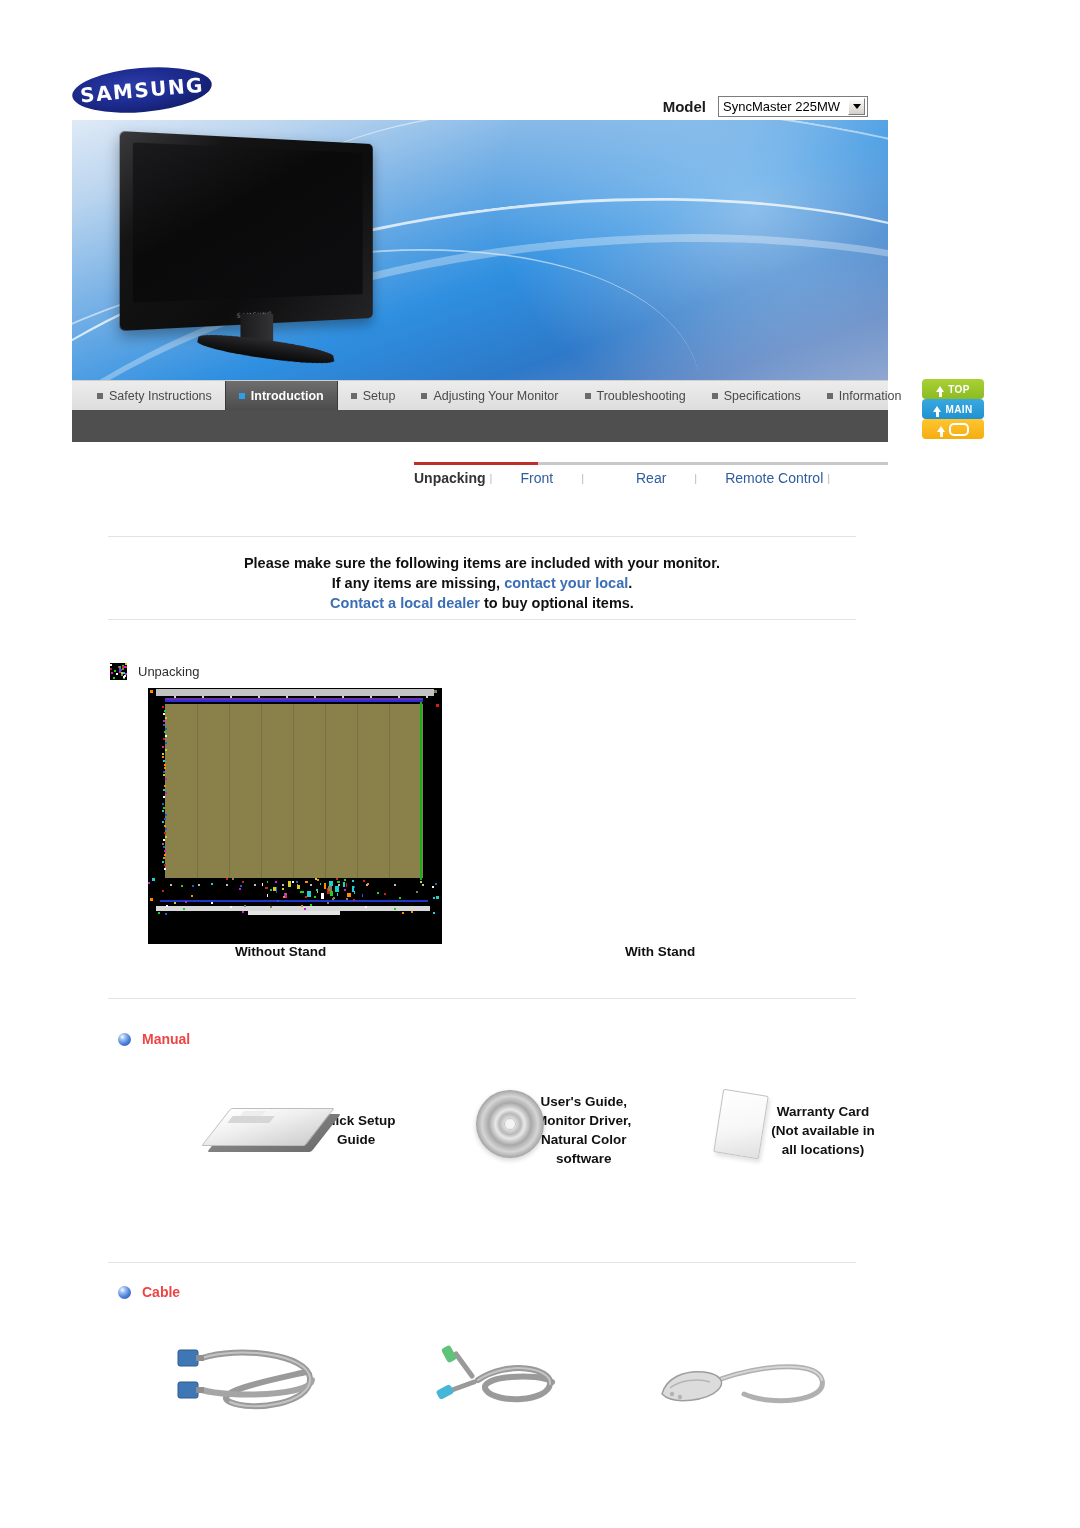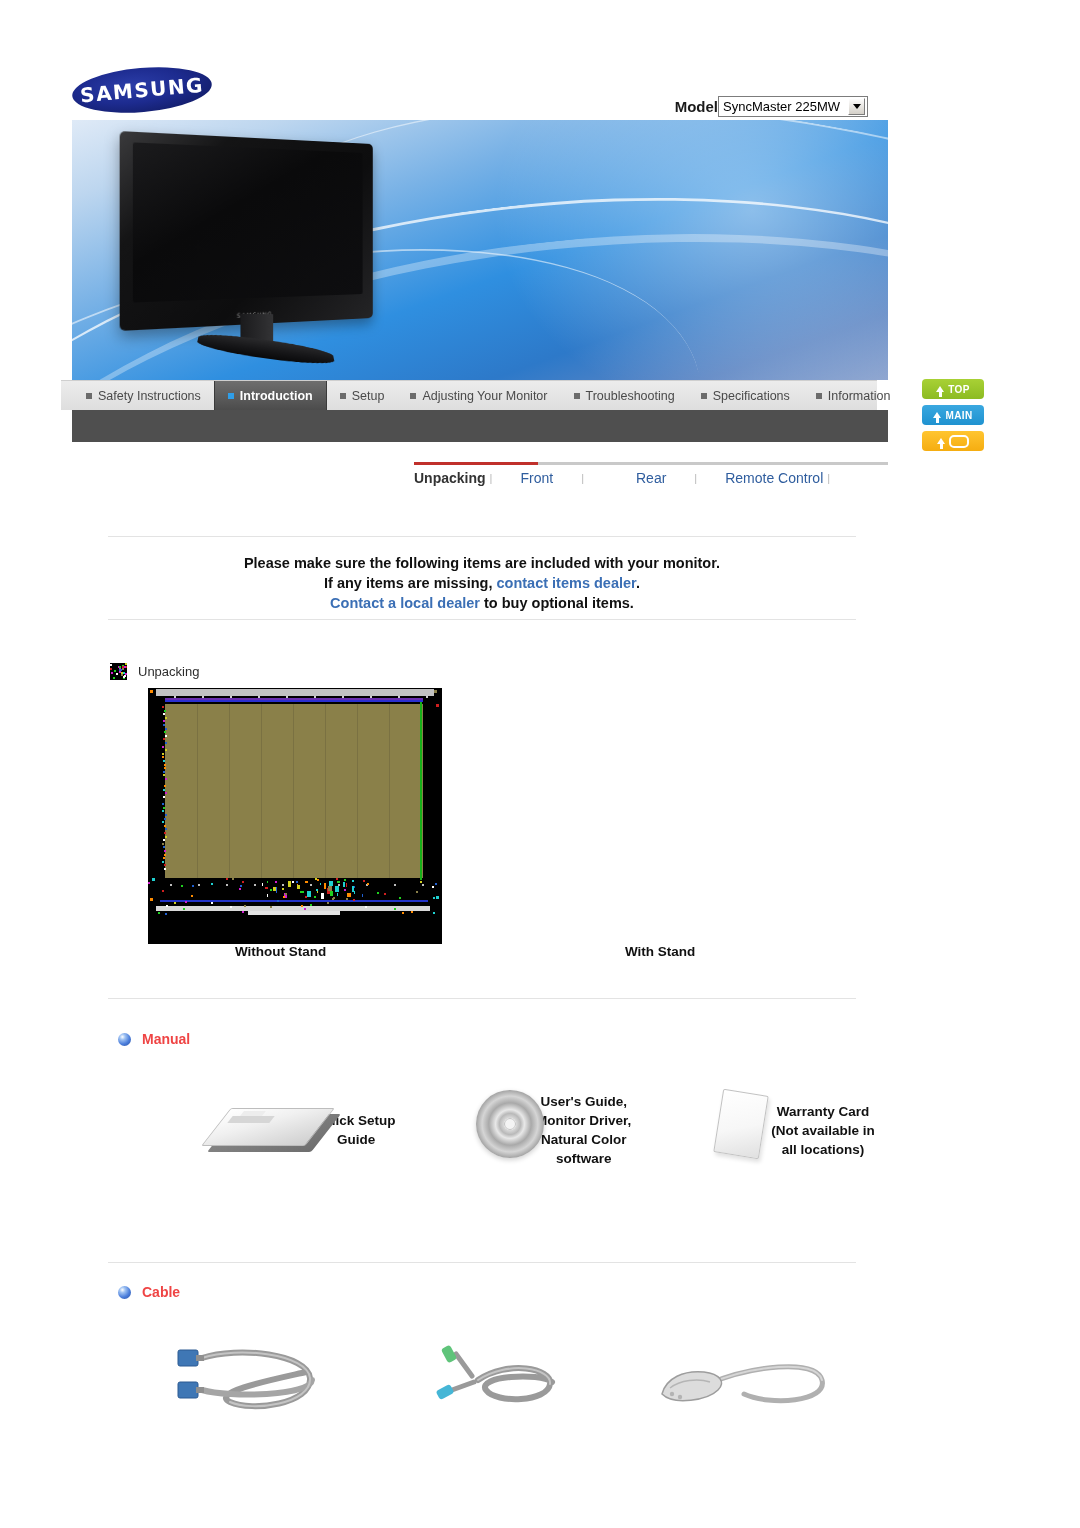--- a/index.html
+++ b/index.html
@@ -48,21 +48,21 @@
     font-weight: bold;
     letter-spacing: 1.5px;
     font-family: "DejaVu Sans", sans-serif;
   }
 
   .model-wrap {
     position: absolute;
     right: 212px; top: 96px;
     display: flex;
     align-items: center;
-    gap: 0;
+    gap: 12px;
   }
   .model-label {
     font-size: 15px;
     font-weight: bold;
     color: #1a1a1a;
   }
   .model-select {
     width: 150px;
     height: 21px;
     border: 1px solid #7c7c7c;
@@ -206,21 +206,21 @@
     color: #e9f2fb;
     font-size: 12.5px;
     line-height: 18px;
     font-weight: bold;
     text-shadow: 0 1px 1px rgba(0,0,0,0.25);
   }
 
   
   .mainnav {
     position: absolute;
-    left: 61px; top: 380px;
+    left: 72px; top: 380px;
     width: 816px; height: 30px;
     background: linear-gradient(#ececec, #dedede);
     border-top: 1px solid #cfcfcf;
     display: flex;
     align-items: stretch;
     padding-left: 12px;
     box-sizing: border-box;
   }
   .navitem {
     display: flex;
@@ -252,21 +252,20 @@
     width: 816px; height: 32px;
     background: #4f4f4f;
   }
 
   
   .sidebtns {
     position: absolute;
     right: 96px; top: 379px;
     display: flex;
     flex-direction: column;
-    gap: 6px;
   }
   .sidebtn {
     width: 62px; height: 20px;
     border-radius: 4px;
     display: flex;
     align-items: center;
     justify-content: center;
     gap: 4px;
     color: #ffffff;
     font-size: 10px;
@@ -703,21 +702,21 @@
     <span class="sp-a"></span>
     <span class="subitem">Remote Control</span>
     <span class="subsep">|</span>
   </div>
 </div>
 
 <div class="rule" style="top:536px;"></div>
 <div class="intro">
   <div class="l">Please make sure the following items are included with your monitor.</div>
   <div class="l">
-    <span>If any items are missing, </span><span class="lk">contact items dealer</span><span>.</span>
+    <span>If any items are missing, </span><span class="lk">contact your local</span><span>.</span>
   </div>
   <div class="l">
     <span class="lk">Contact a local dealer</span><span> to buy optional items.</span>
   </div>
 </div>
 <div class="rule" style="top:619px;"></div>
 
 <div class="sec-head" style="left:110px; top:663px;">
   <span class="broken-bullet" id="bullet-broken">
       <i style="left: 9px; top: 4px; background: rgb(208, 31, 208);"></i>

